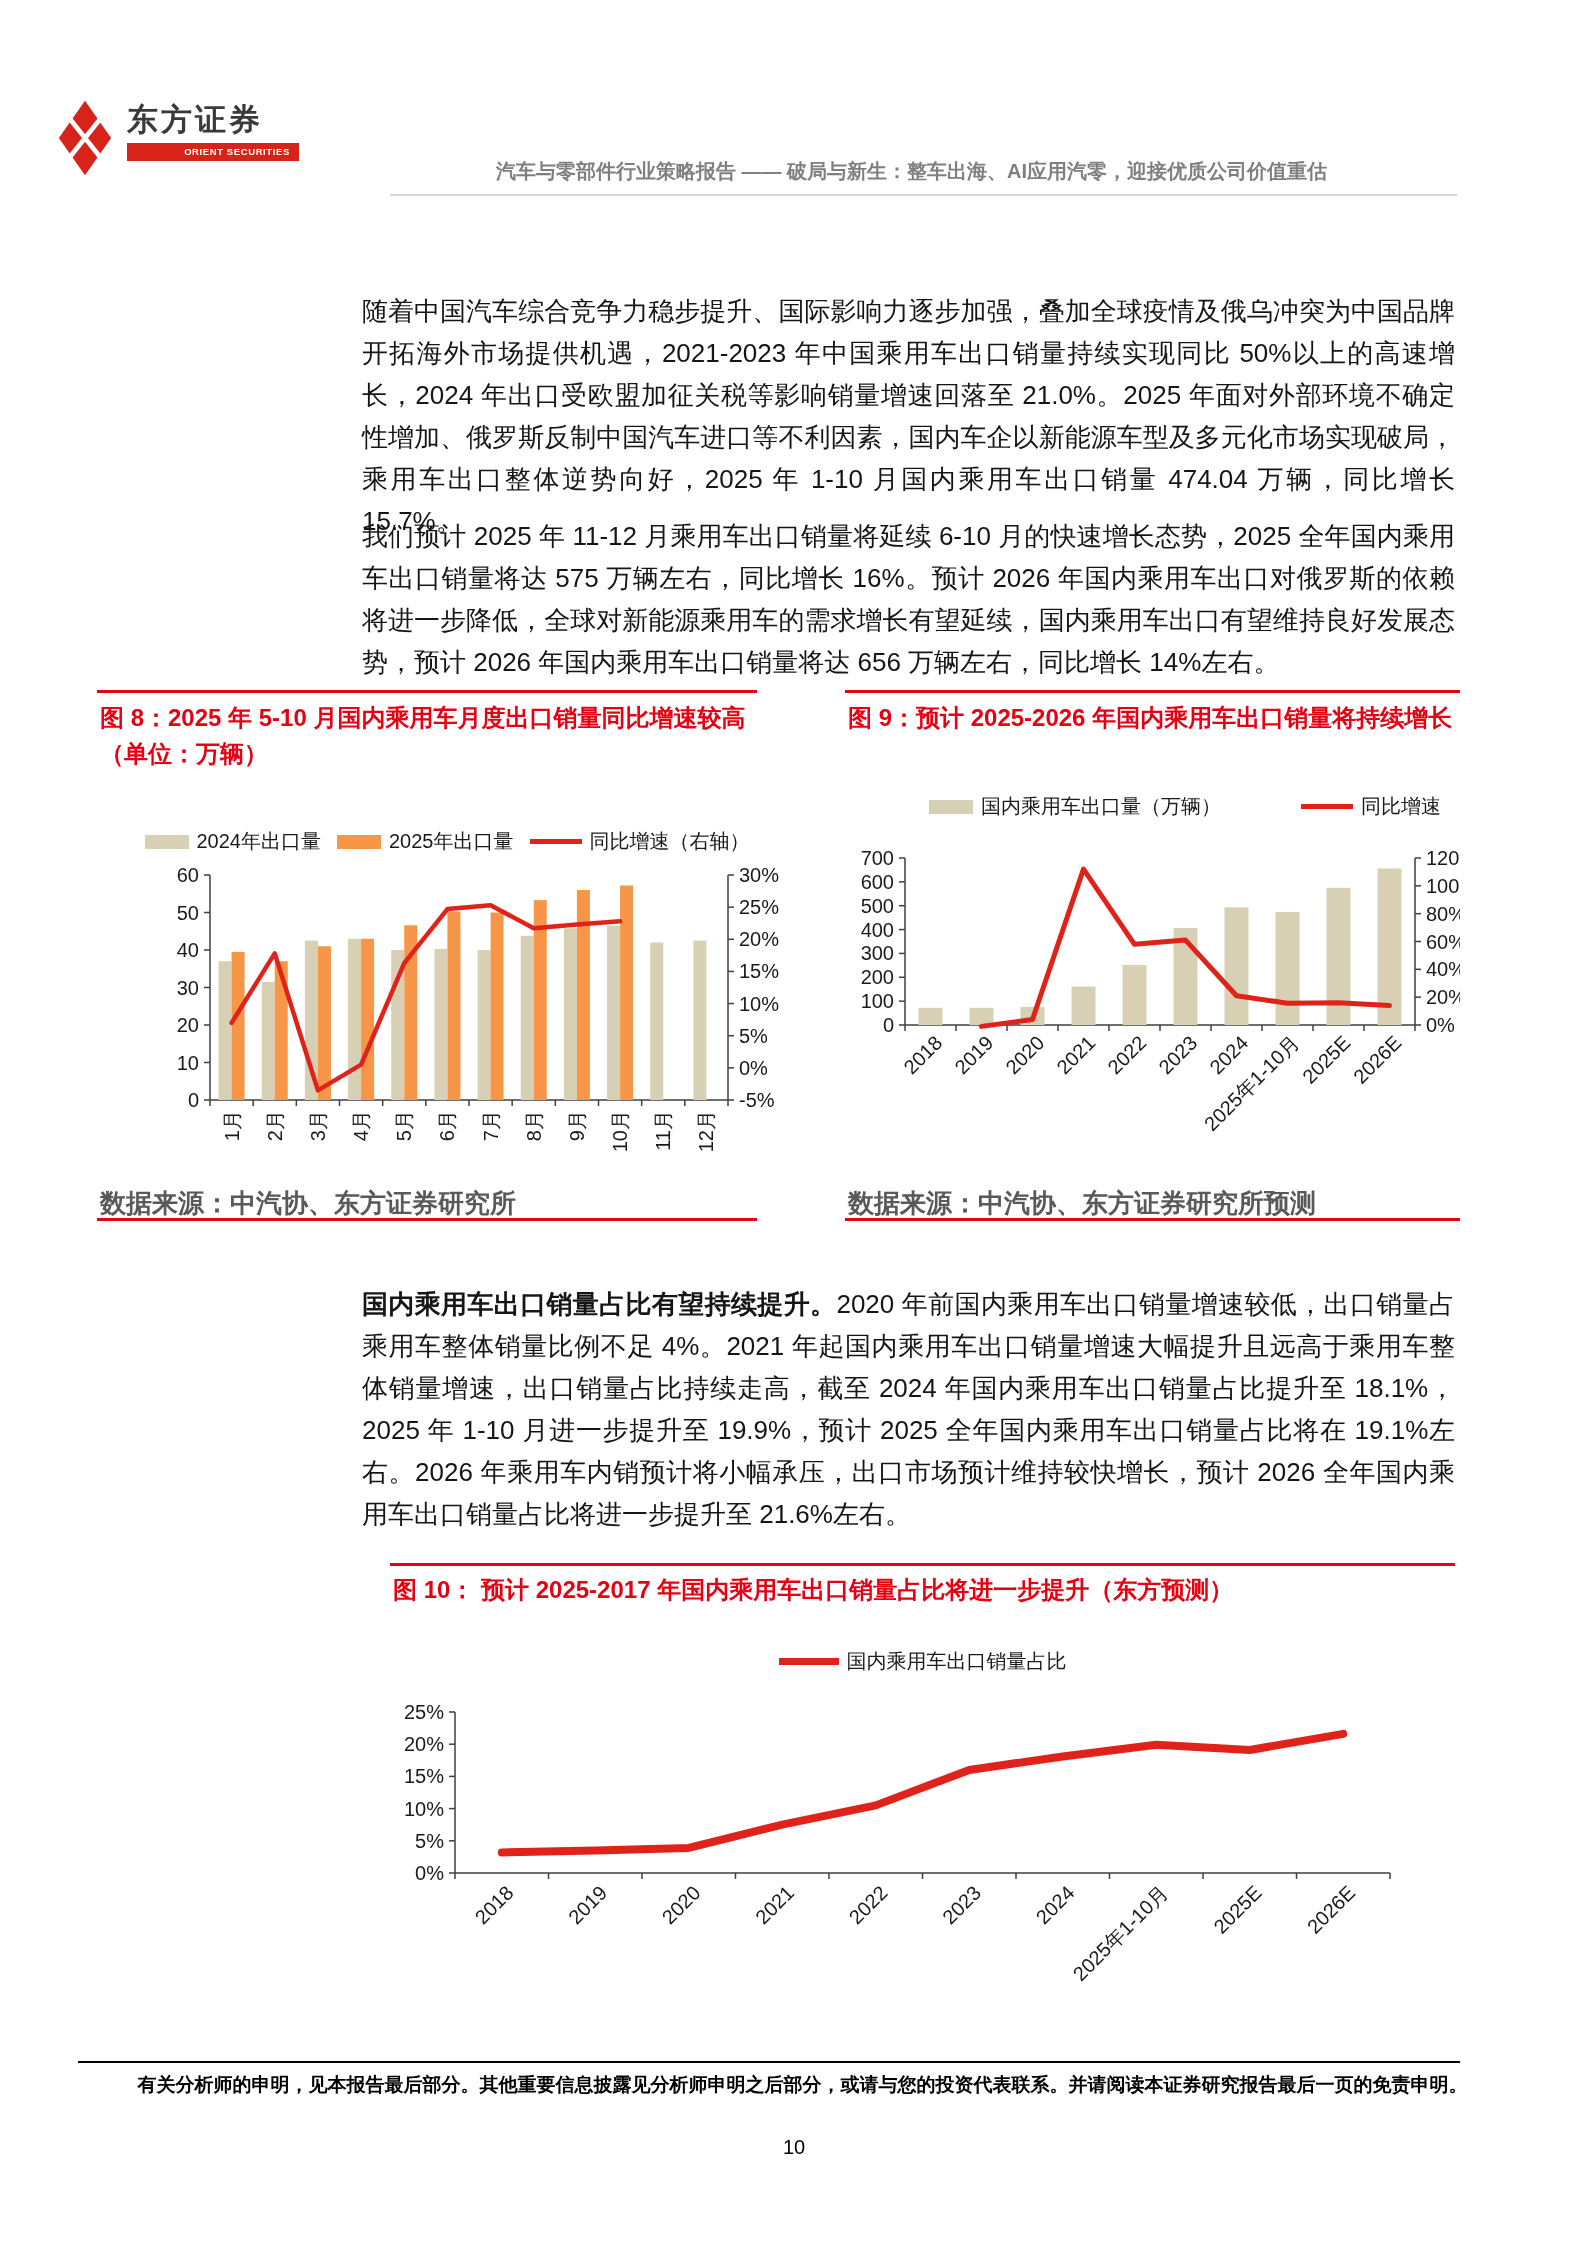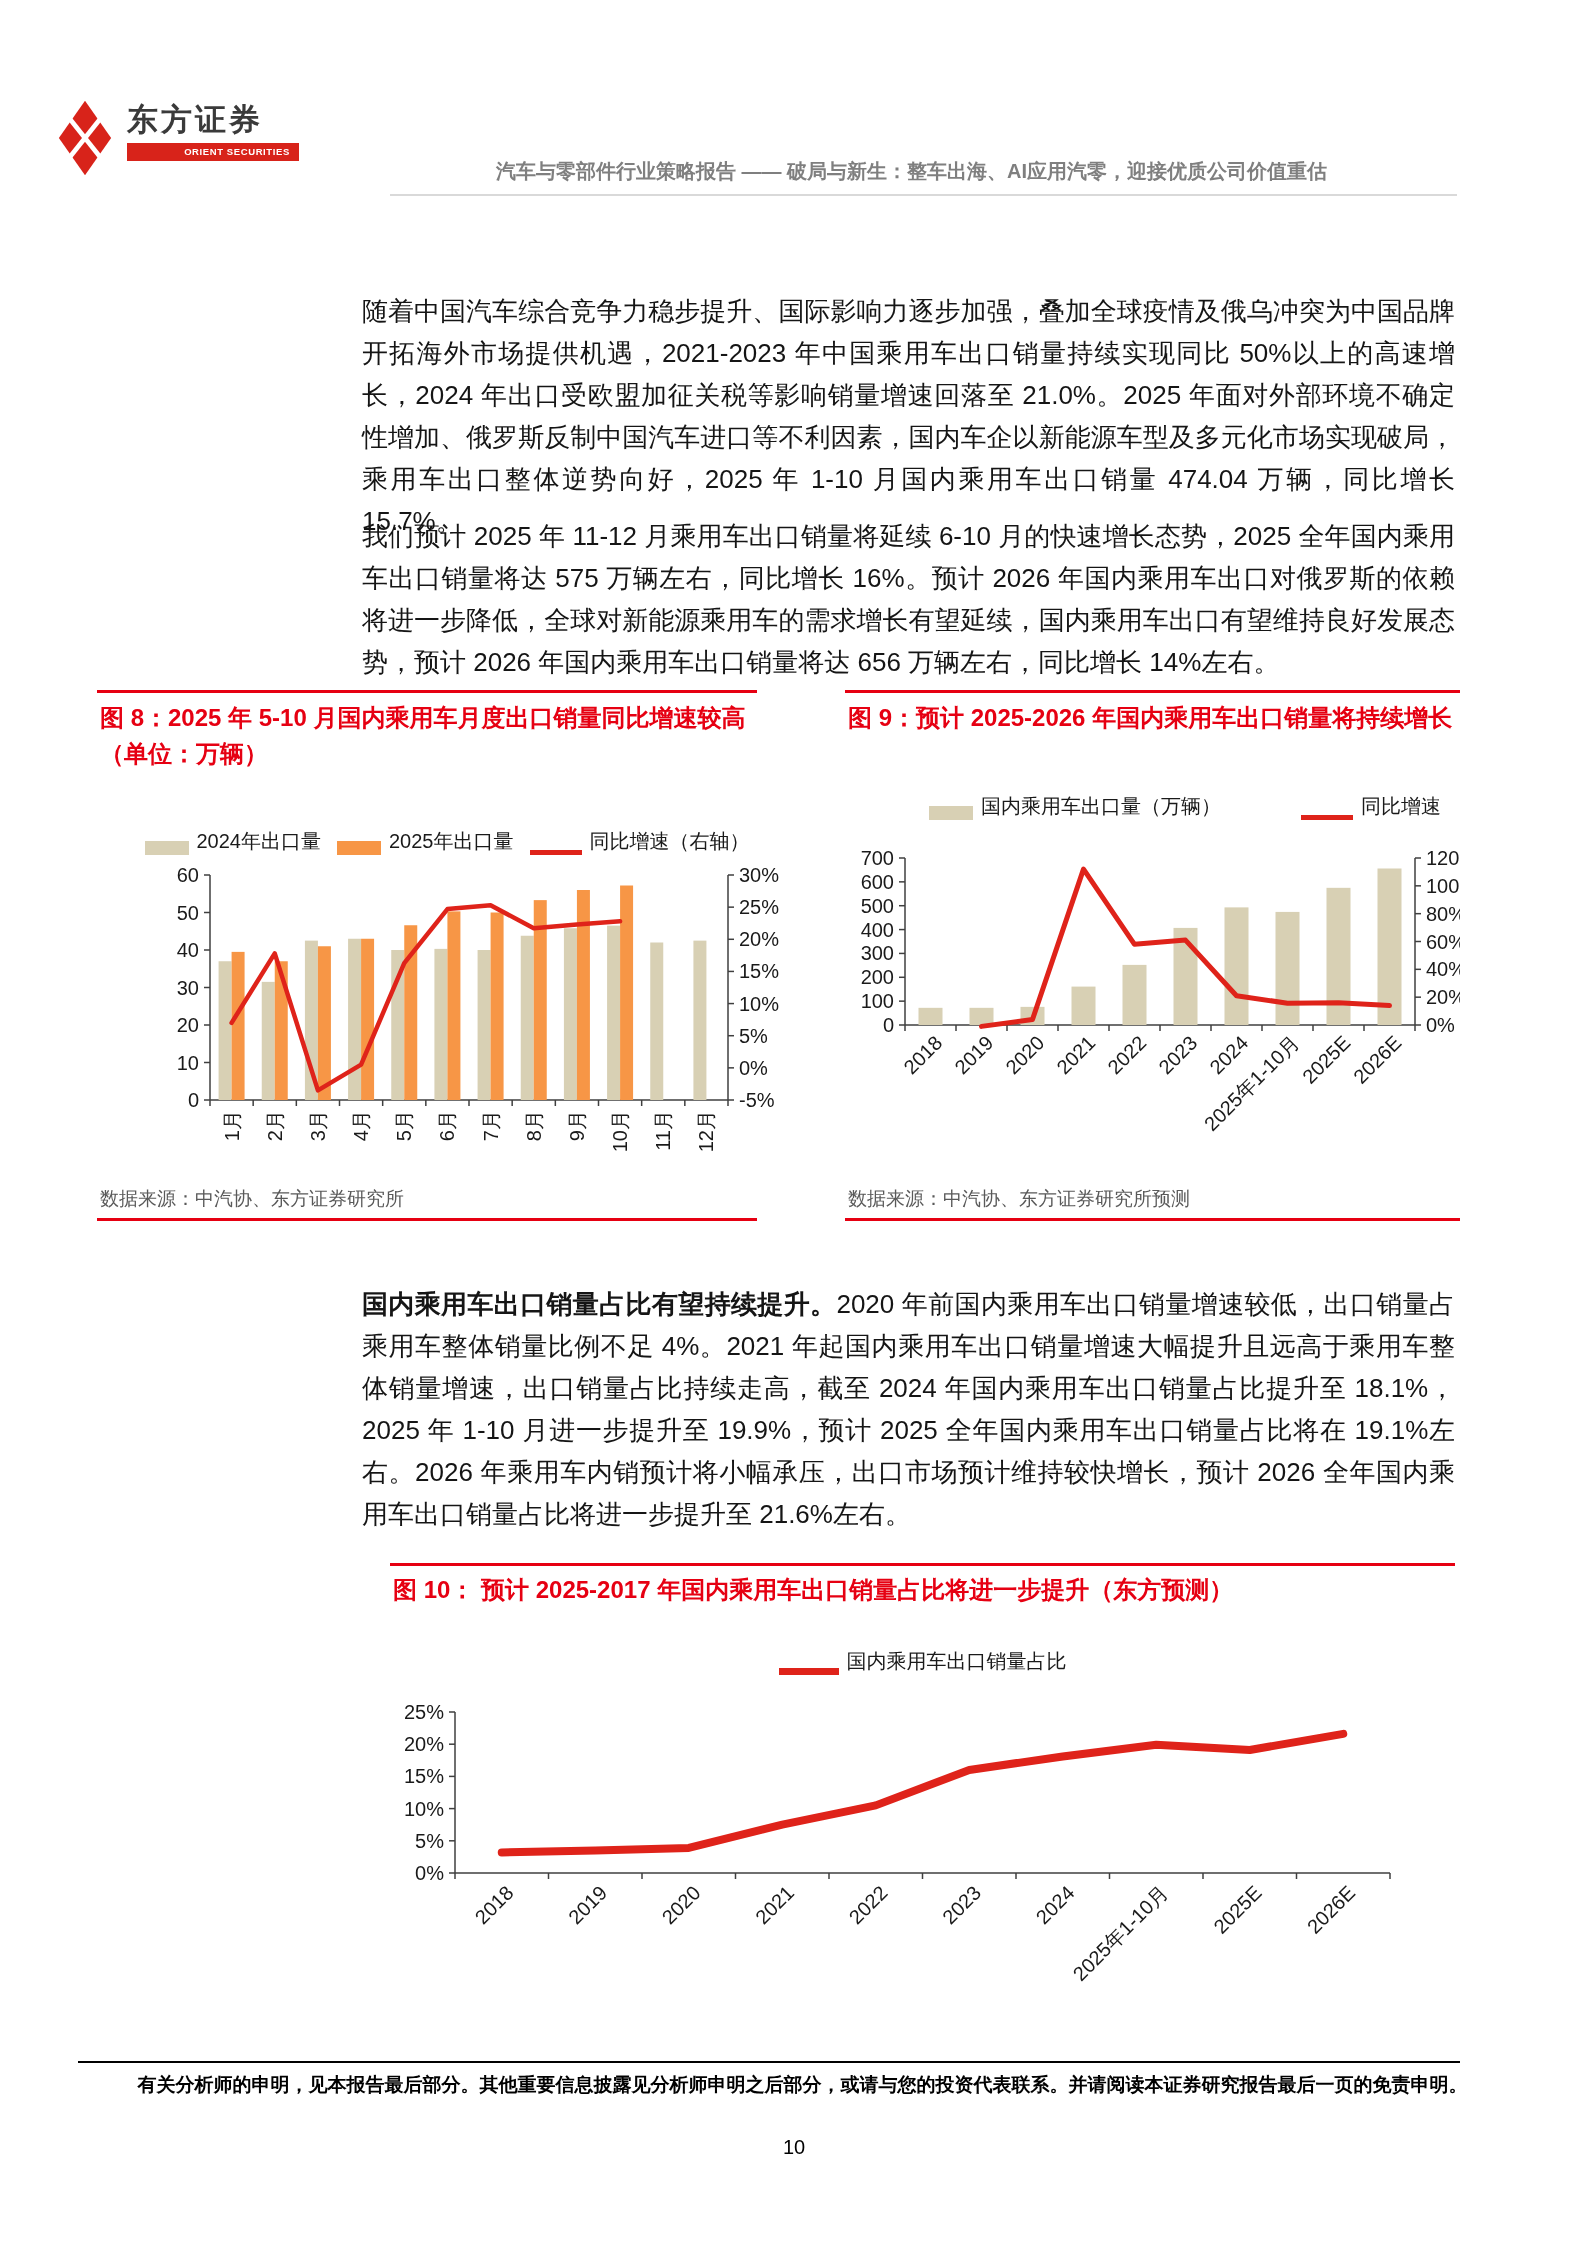--- a/index.html
+++ b/index.html
@@ -14,23 +14,23 @@
   .report-title{position:absolute;right:133px;top:158px;width:1100px;text-align:right;
                 font-size:20px;font-weight:bold;color:#7f7f7f;}
   .header-rule{position:absolute;left:390px;top:194px;width:1067px;height:2px;background:#d9d9d9;}
   
   .para{position:absolute;left:362px;width:1093px;font-size:26px;line-height:42px;
         text-align:justify;color:#151515;}
   .para b{font-weight:bold;}
   
   .fig-rule{position:absolute;height:3px;background:#e60012;}
   .fig-caption{position:absolute;font-size:24px;font-weight:bold;color:#e60012;line-height:36px;}
-  .fig-source{position:absolute;font-size:19px;color:#595959;}
+  .fig-source{position:absolute;font-size:26px;color:#595959;font-weight:bold;}
   .legend{position:absolute;display:flex;justify-content:center;align-items:center;font-size:20px;color:#1a1a1a;}
-  .lg-item{display:flex;align-items:flex-end;white-space:nowrap;}
+  .lg-item{display:flex;align-items:center;white-space:nowrap;}
   .lg-rect{display:inline-block;width:44px;height:14px;margin-right:8px;}
   .lg-line{display:inline-block;width:52px;height:5px;margin-right:8px;}
   .lg-line.thick{width:60px;height:7px;}
   svg{position:absolute;overflow:visible;}
   svg text{font-family:"Liberation Sans","DejaVu Sans",sans-serif;}
   
   .footer-rule{position:absolute;left:78px;top:2061px;width:1449px;height:2px;background:#000;}
   .disclaimer{position:absolute;left:78px;top:2072px;width:1449px;text-align:center;
               font-size:19px;font-weight:bold;color:#000;}
   .page-num{position:absolute;left:0;top:2136px;width:1588px;text-align:center;font-size:20px;color:#000;}

